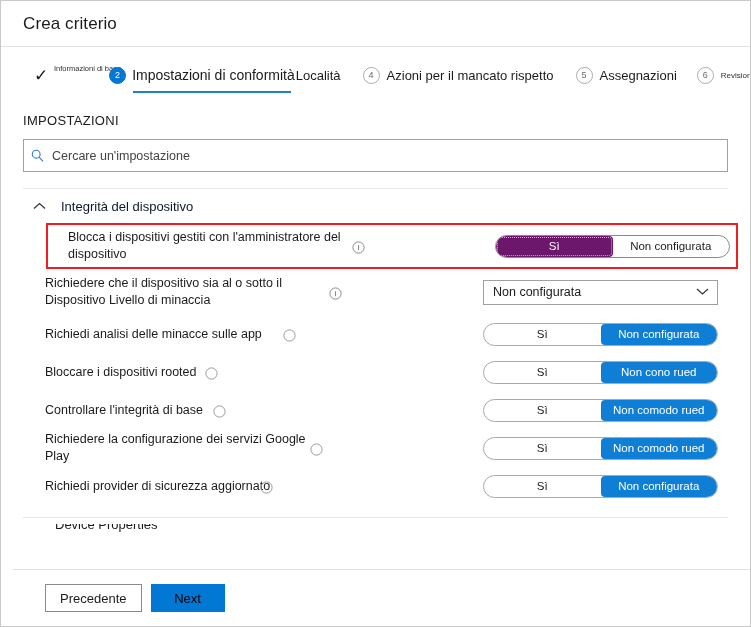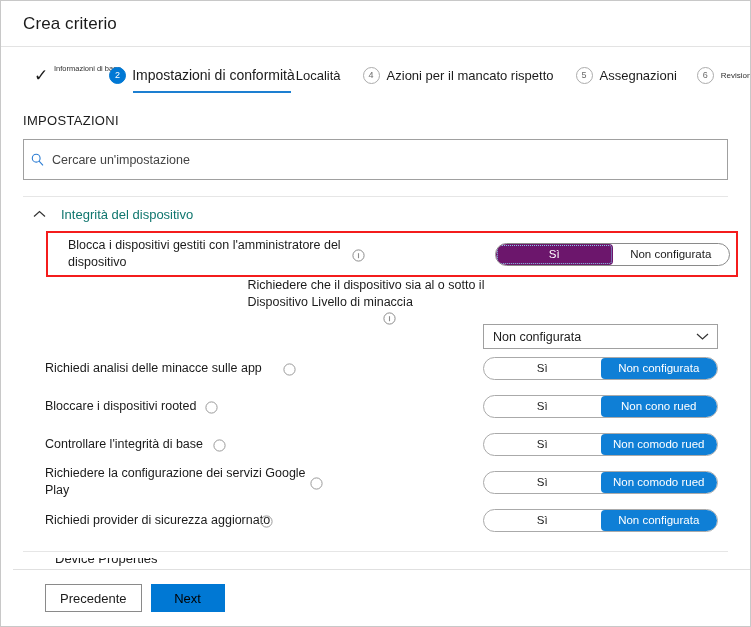--- a/index.html
+++ b/index.html
@@ -119,21 +119,21 @@
     padding: 0 22px;
   }
   .section-title {
     font-size: 13px;
     color: #1b1b1b;
     letter-spacing: .3px;
     margin: 10px 0 11px 0;
   }
 
   .searchbox {
-    height: 41px;
+    height: 33px;
     border: 1px solid #a0a0a0;
     display: flex;
     align-items: center;
     padding: 0 7px;
     box-sizing: border-box;
     background: #fff;
   }
   .searchbox .mag {
     flex: none;
     margin-right: 8px;
@@ -165,21 +165,21 @@
     padding-left: 10px;
   }
   .chev {
     width: 14px;
     line-height: 0;
     flex: none;
     margin-right: 14px;
   }
   .group-name {
     font-size: 13px;
-    color: #0f766e;
+    color: #0f172a;
   }
 
   
   .rows { position: relative; }
   .row {
     display: flex;
     align-items: center;
     min-height: 38px;
     padding-left: 22px;
     box-sizing: border-box;
@@ -401,21 +401,21 @@
           </svg>
         </span>
         <div class="row-ctrl">
           <div class="pill focus">
             <div class="seg sel-purple">Sì</div>
             <div class="seg">Non configurata</div>
           </div>
         </div>
       </div>
 
-      <div class="row" style="min-height:46px;flex-direction:column;">
+      <div class="row" style="min-height:46px;">
         <div class="row-label">Richiedere che il dispositivo sia al o sotto il Dispositivo Livello di minaccia</div>
         <span class="info-icon">
           <svg width="13" height="13" viewBox="0 0 13 13">
             <circle cx="6.5" cy="6.5" r="5.6" fill="none" stroke="#8c8c8c" stroke-width="1"></circle>
             <line x1="6.5" y1="4.2" x2="6.5" y2="9.2" stroke="#8c8c8c" stroke-width="1.1"></line>
           </svg>
         </span>
         <div class="row-ctrl">
           <div class="dropdown">
             <span>Non configurata</span>

